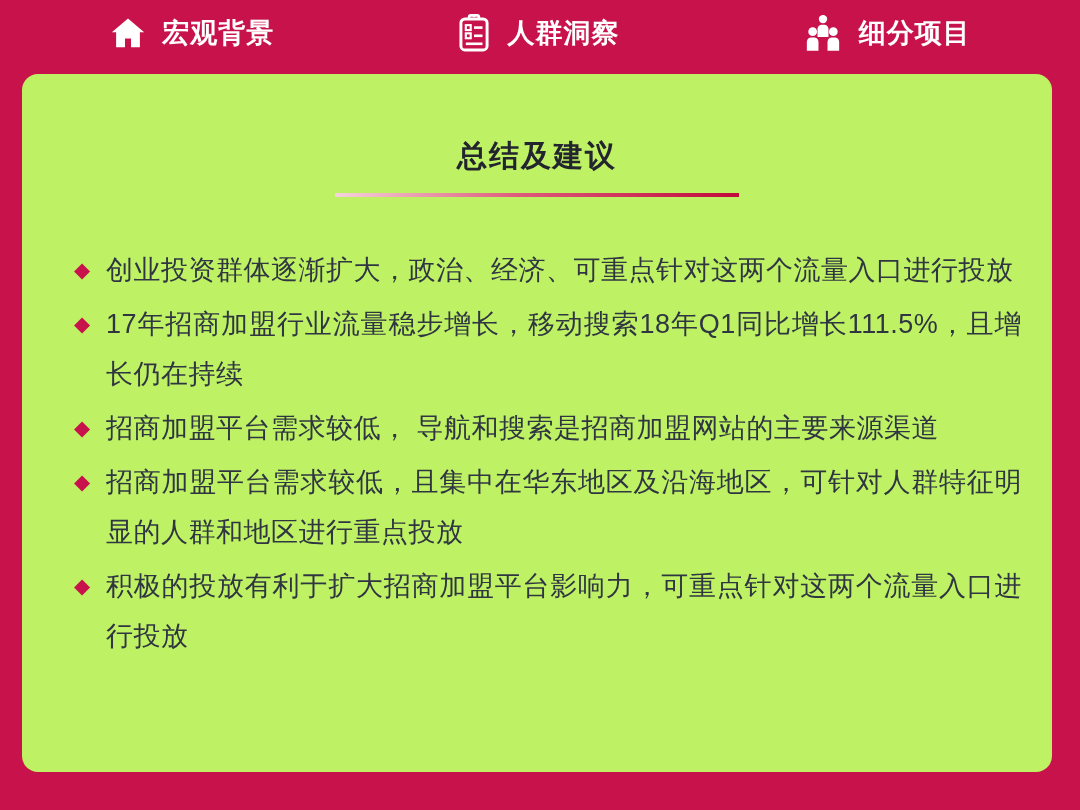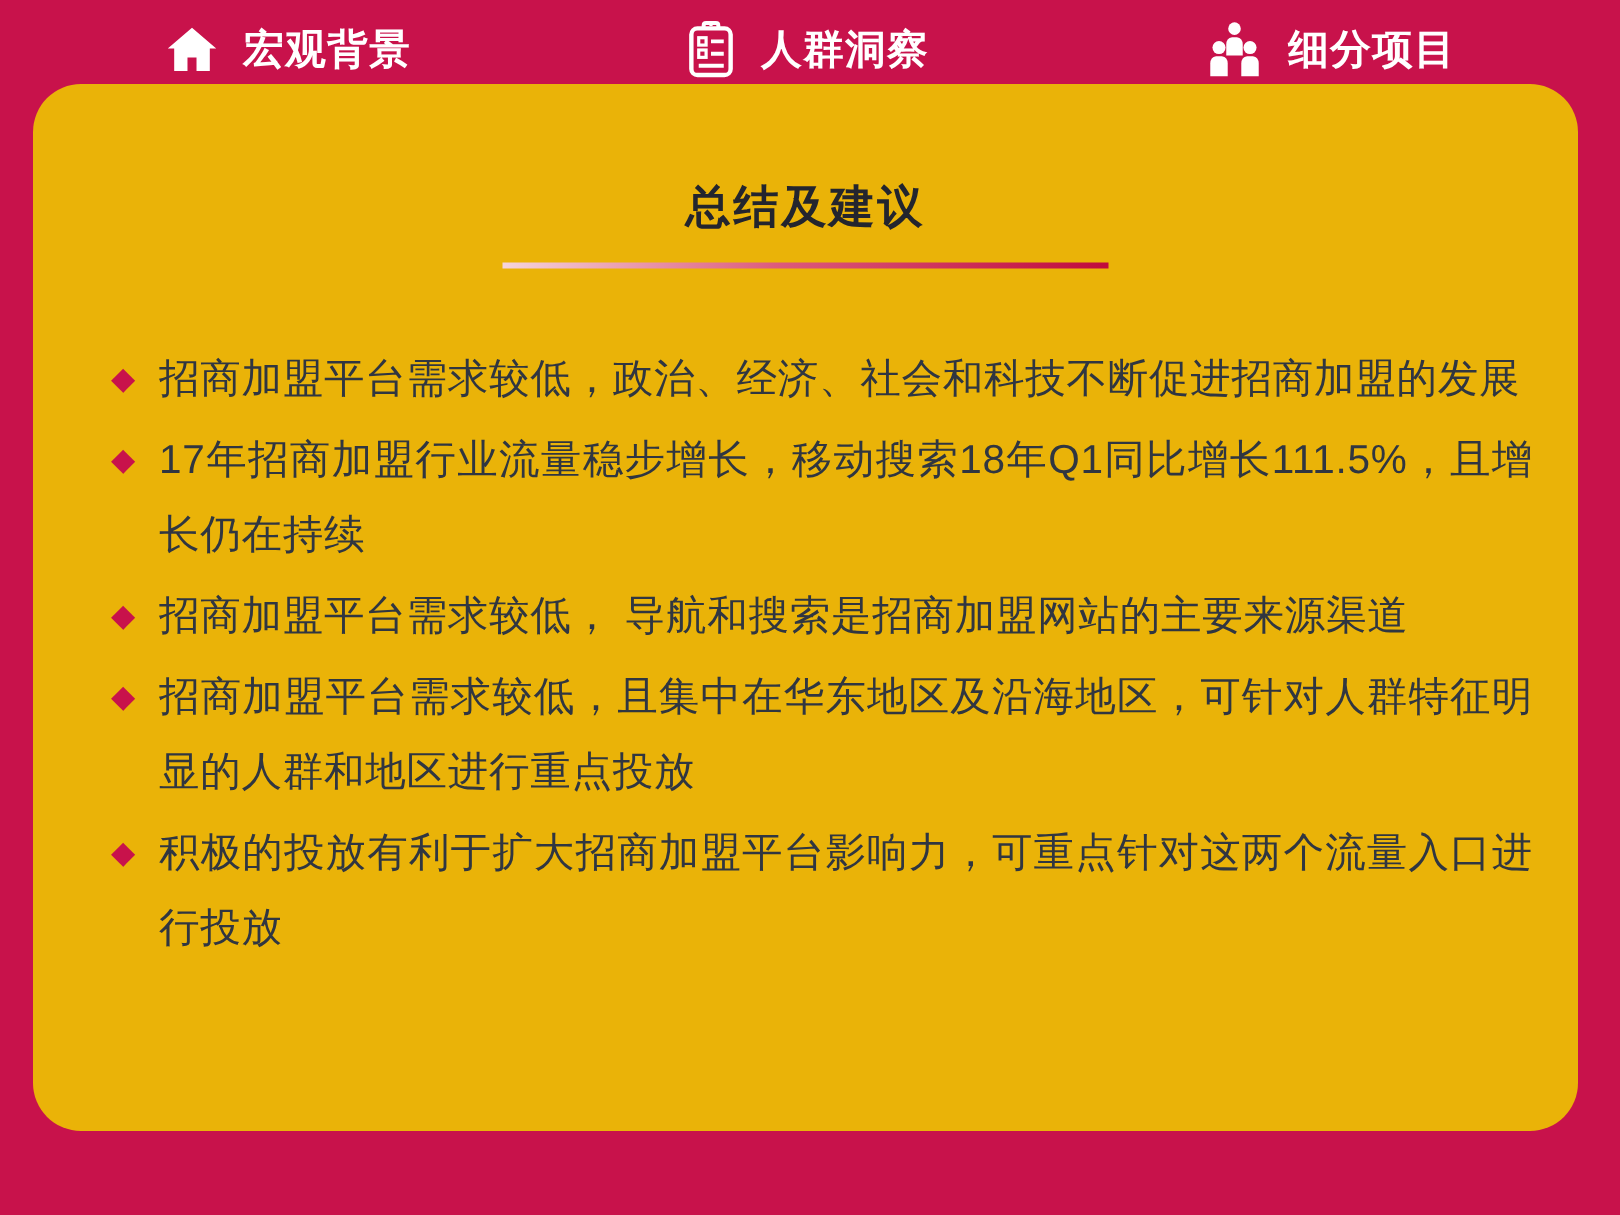--- a/index.html
+++ b/index.html
@@ -38,24 +38,24 @@
   .nav-label {
     color: #ffffff;
     font-size: 27px;
     font-weight: bold;
     letter-spacing: 1px;
     white-space: nowrap;
   }
   
   .card {
     position: absolute;
-    left: 22px; top: 56px;
+    left: 22px; top: 74px;
     width: 1030px; height: 698px;
-    background: #eab308;
-    border-radius: 32px;
+    background: #bef264;
+    border-radius: 16px;
   }
   .card-title {
     margin-top: 62px;
     text-align: center;
     font-size: 30px;
     font-weight: bold;
     color: #23252E;
     letter-spacing: 2px;
   }
   .title-underline {
@@ -139,21 +139,21 @@
   </div>
 
   <div class="card">
     <div class="card-title">总结及建议</div>
     <div class="title-underline"></div>
 
     <div class="bullets">
 
       <div class="bullet-item">
         <span class="bullet-diamond">◆</span>
-        <span class="bullet-text">招商加盟平台需求较低，政治、经济、社会和科技不断促进招商加盟的发展</span>
+        <span class="bullet-text">创业投资群体逐渐扩大，政治、经济、可重点针对这两个流量入口进行投放</span>
       </div>
 
       <div class="bullet-item">
         <span class="bullet-diamond">◆</span>
         <span class="bullet-text">17年招商加盟行业流量稳步增长，移动搜索18年Q1同比增长111.5%，且增长仍在持续</span>
       </div>
 
       <div class="bullet-item">
         <span class="bullet-diamond">◆</span>
         <span class="bullet-text">招商加盟平台需求较低， 导航和搜索是招商加盟网站的主要来源渠道</span>

